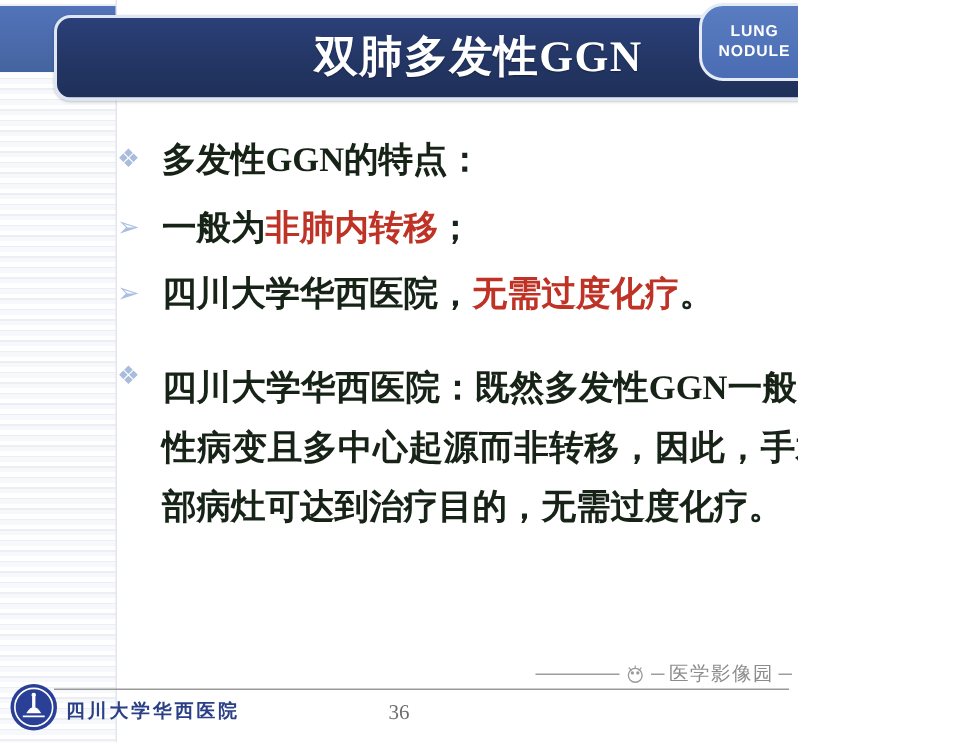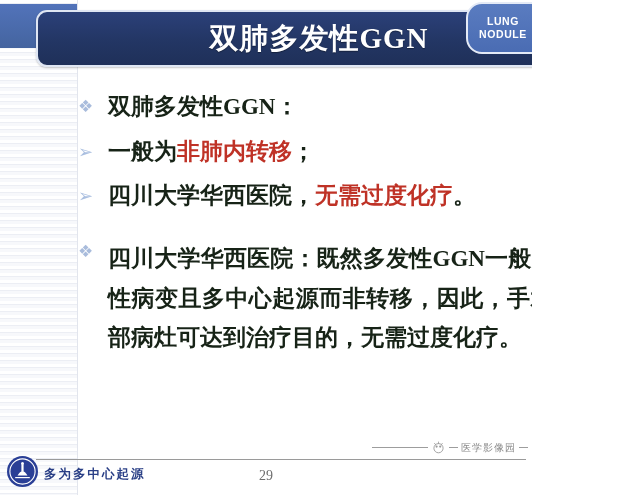--- a/index.html
+++ b/index.html
@@ -235,21 +235,21 @@
     height: 1px;
     background: #9d9d9d;
   }
   .wm-rule.short { width: 9px; }
   .wm-icon {
     width: 15px;
     height: 15px;
     position: relative;
   }
   .wm-text {
-    font-size: 10px;
+    font-size: 13px;
     letter-spacing: 1px;
     color: #8c8c8c;
     font-family: "Liberation Serif", serif;
     white-space: nowrap;
   }
 </style>
 </head>
 <body>
 
 <div class="slide">
@@ -267,21 +267,21 @@
 
   <div class="corner-badge">
     <span>LUNG</span>
     <span>NODULE</span>
   </div>
 
   <div class="content">
 
     <div class="line l1">
       <div class="bullet">❖</div>
-      <div class="line-text">双肺多发性GGN：</div>
+      <div class="line-text">多发性GGN的特点：</div>
     </div>
 
     <div class="line l2">
       <div class="bullet arrow">➢</div>
       <div class="line-text">
         <span>一般为</span><span class="red">非肺内转移</span><span>；</span>
       </div>
     </div>
 
     <div class="line l3">
@@ -305,23 +305,23 @@
       <circle cx="16.5" cy="16.5" r="15.5" fill="#2a3f96"></circle>
       <circle cx="16.5" cy="16.5" r="12.6" fill="none" stroke="#ffffff" stroke-width="1.1"></circle>
       <circle cx="16.5" cy="16.5" r="9.3" fill="#2a3f96"></circle>
       <path d="M11.5 20.5 Q16.5 12 21.5 20.5 Z" fill="#ffffff"></path>
       <rect x="15.4" y="9.6" width="2.2" height="7.2" fill="#ffffff"></rect>
       <circle cx="16.5" cy="8.4" r="1.5" fill="#ffffff"></circle>
       <path d="M9.2 22.6 H23.8" stroke="#ffffff" stroke-width="1.2"></path>
     </svg>
   </div>
 
-  <div class="org-name">多为多中心起源</div>
-
-  <div class="page-num">29</div>
+  <div class="org-name">四川大学华西医院</div>
+
+  <div class="page-num">36</div>
 
   <div class="watermark">
     <div class="wm-rule"></div>
     <div class="wm-icon">
       <svg width="15" height="15" viewBox="0 0 15 15" xmlns="http://www.w3.org/2000/svg">
         <circle cx="7.5" cy="8.2" r="4.6" fill="none" stroke="#9a9a9a" stroke-width="0.9"></circle>
         <circle cx="5.6" cy="6.6" r="1.1" fill="#9a9a9a"></circle>
         <circle cx="9.2" cy="6.6" r="1.1" fill="#9a9a9a"></circle>
         <path d="M3.2 3.0 L5.0 5.1" stroke="#9a9a9a" stroke-width="0.8"></path>
         <path d="M7.5 1.6 L7.5 4.0" stroke="#9a9a9a" stroke-width="0.8"></path>

